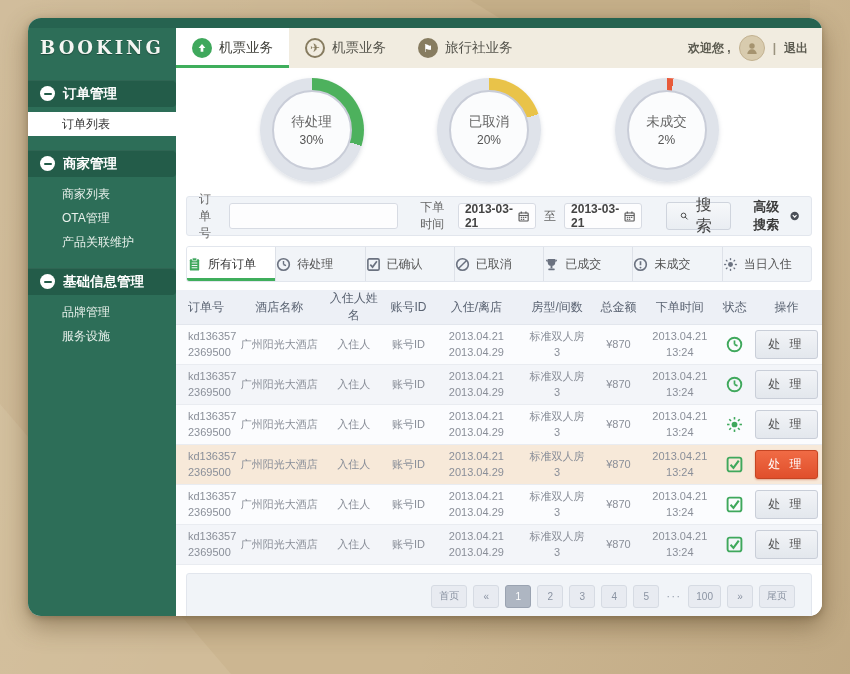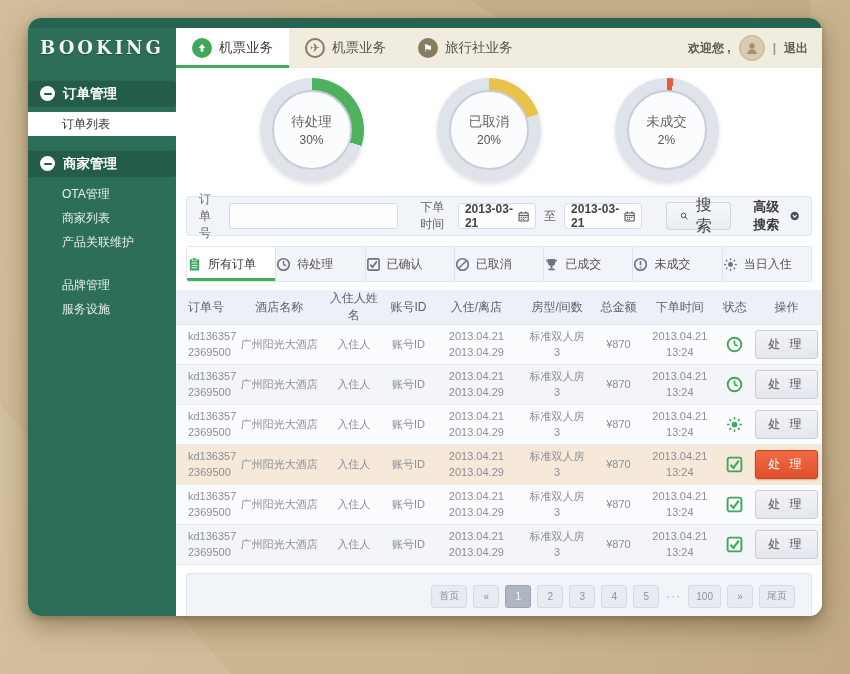--- a/index.html
+++ b/index.html
@@ -170,26 +170,30 @@
     <div class="side-items">
               <div class="side-item active">订单列表</div>
             </div>
   </div>
           <div class="side-group">
     <div class="group-header">
       <span class="minus-icon"></span>
       <span>商家管理</span>
     </div>
     <div class="side-items">
+              <div class="side-item">商家列表</div>
               <div class="side-item">OTA管理</div>
-              <div class="side-item">商家列表</div>
               <div class="side-item">产品关联维护</div>
             </div>
   </div>
           <div class="side-group">
+    <div class="group-header">
+      <span class="minus-icon"></span>
+      <span>基础信息管理</span>
+    </div>
     <div class="side-items">
               <div class="side-item">品牌管理</div>
               <div class="side-item">服务设施</div>
             </div>
   </div>
         </div>
     </div>
 
     <div class="main">
 

